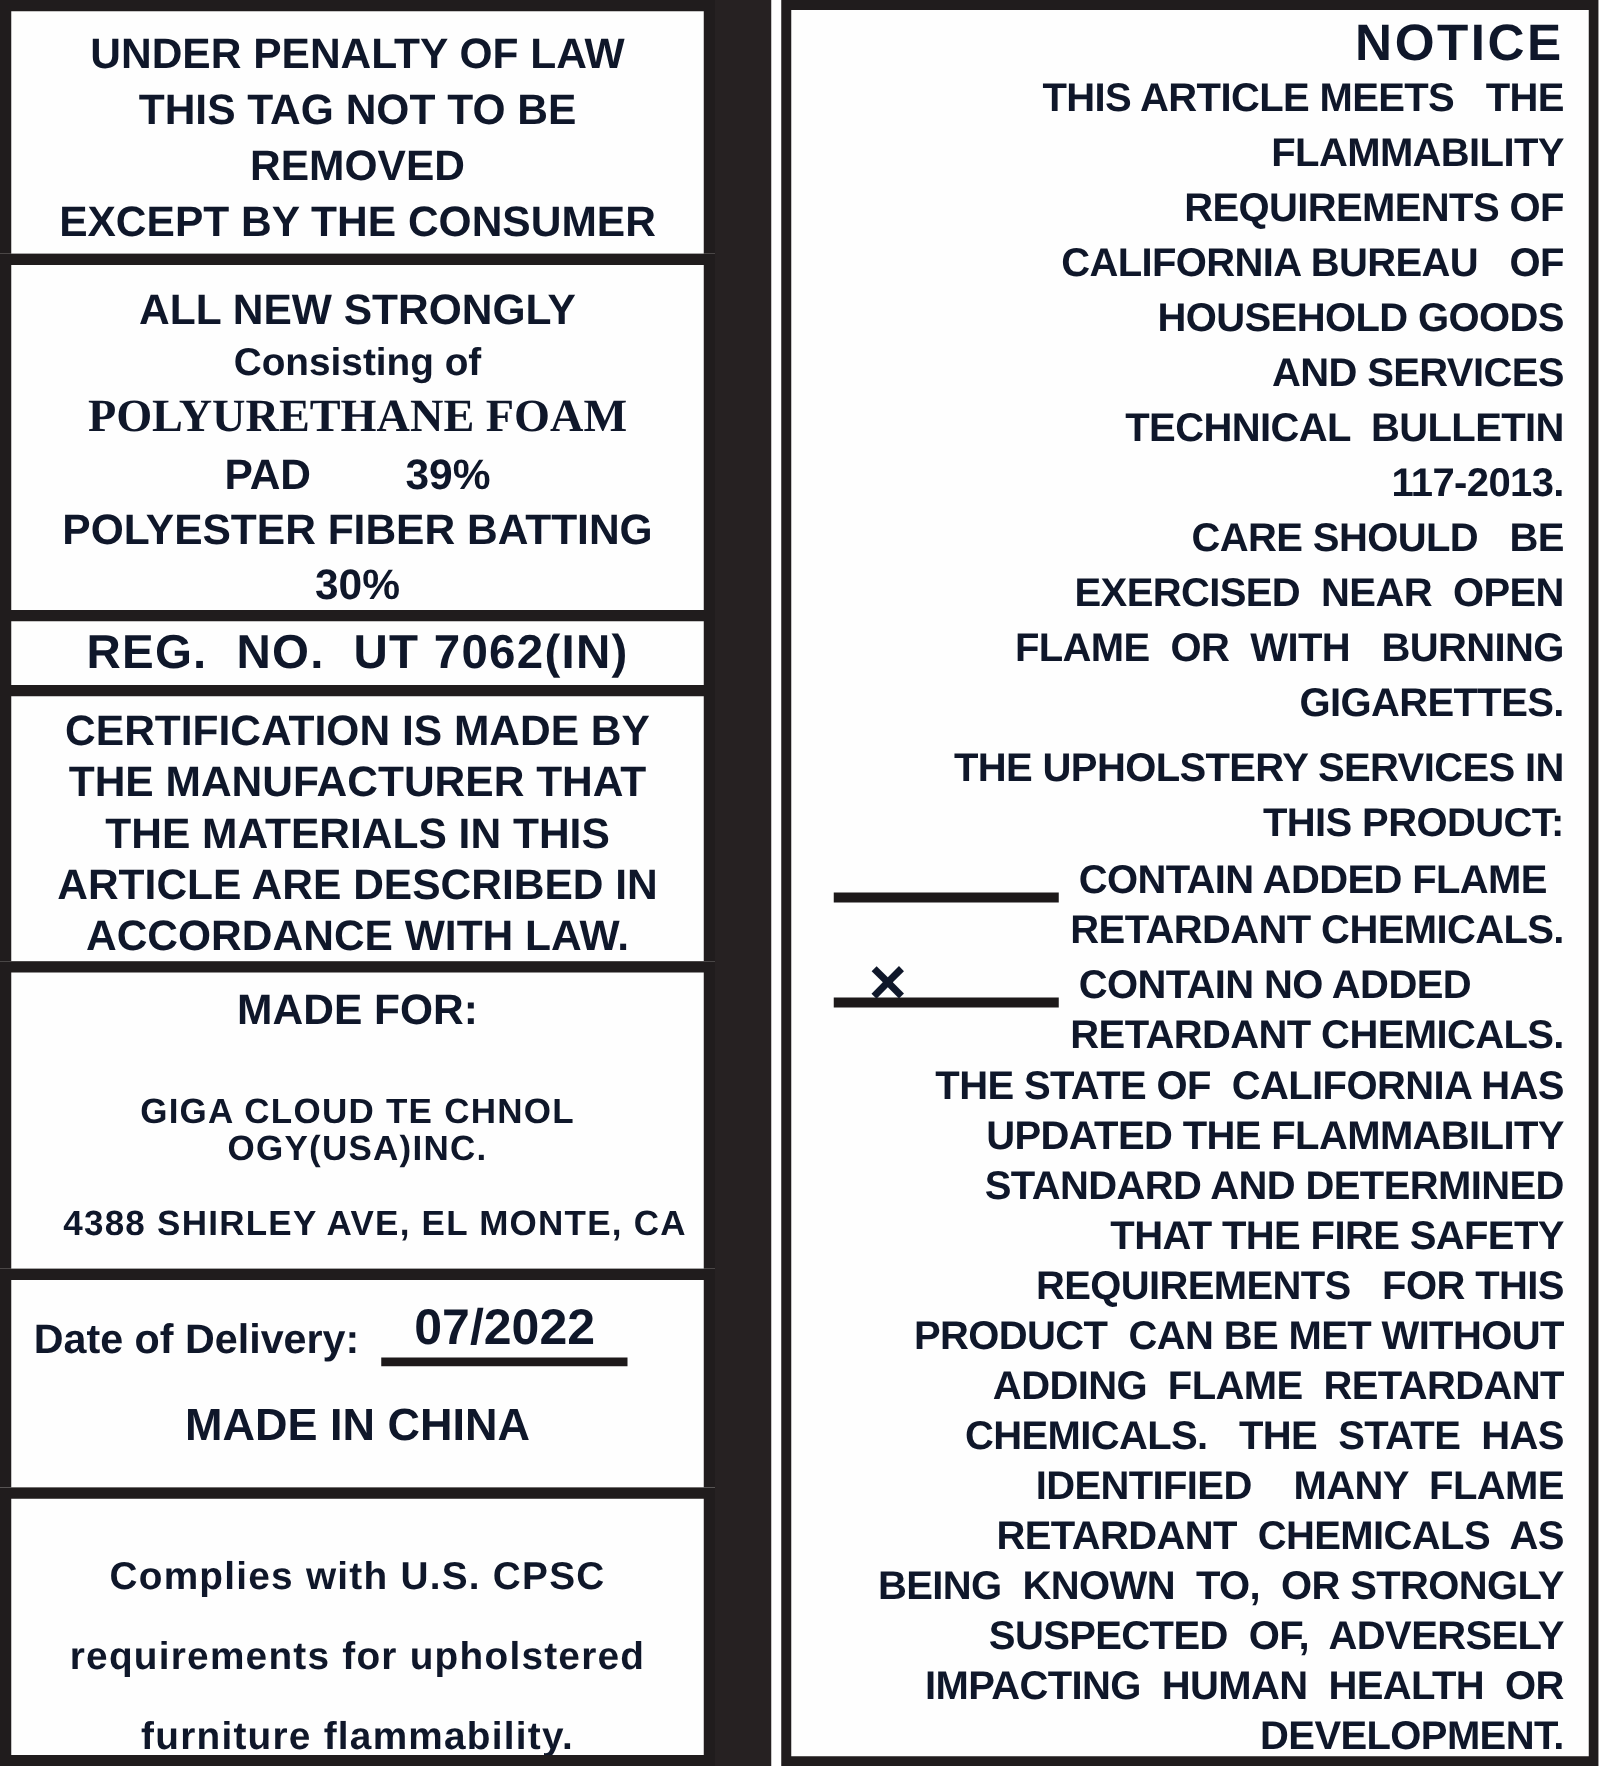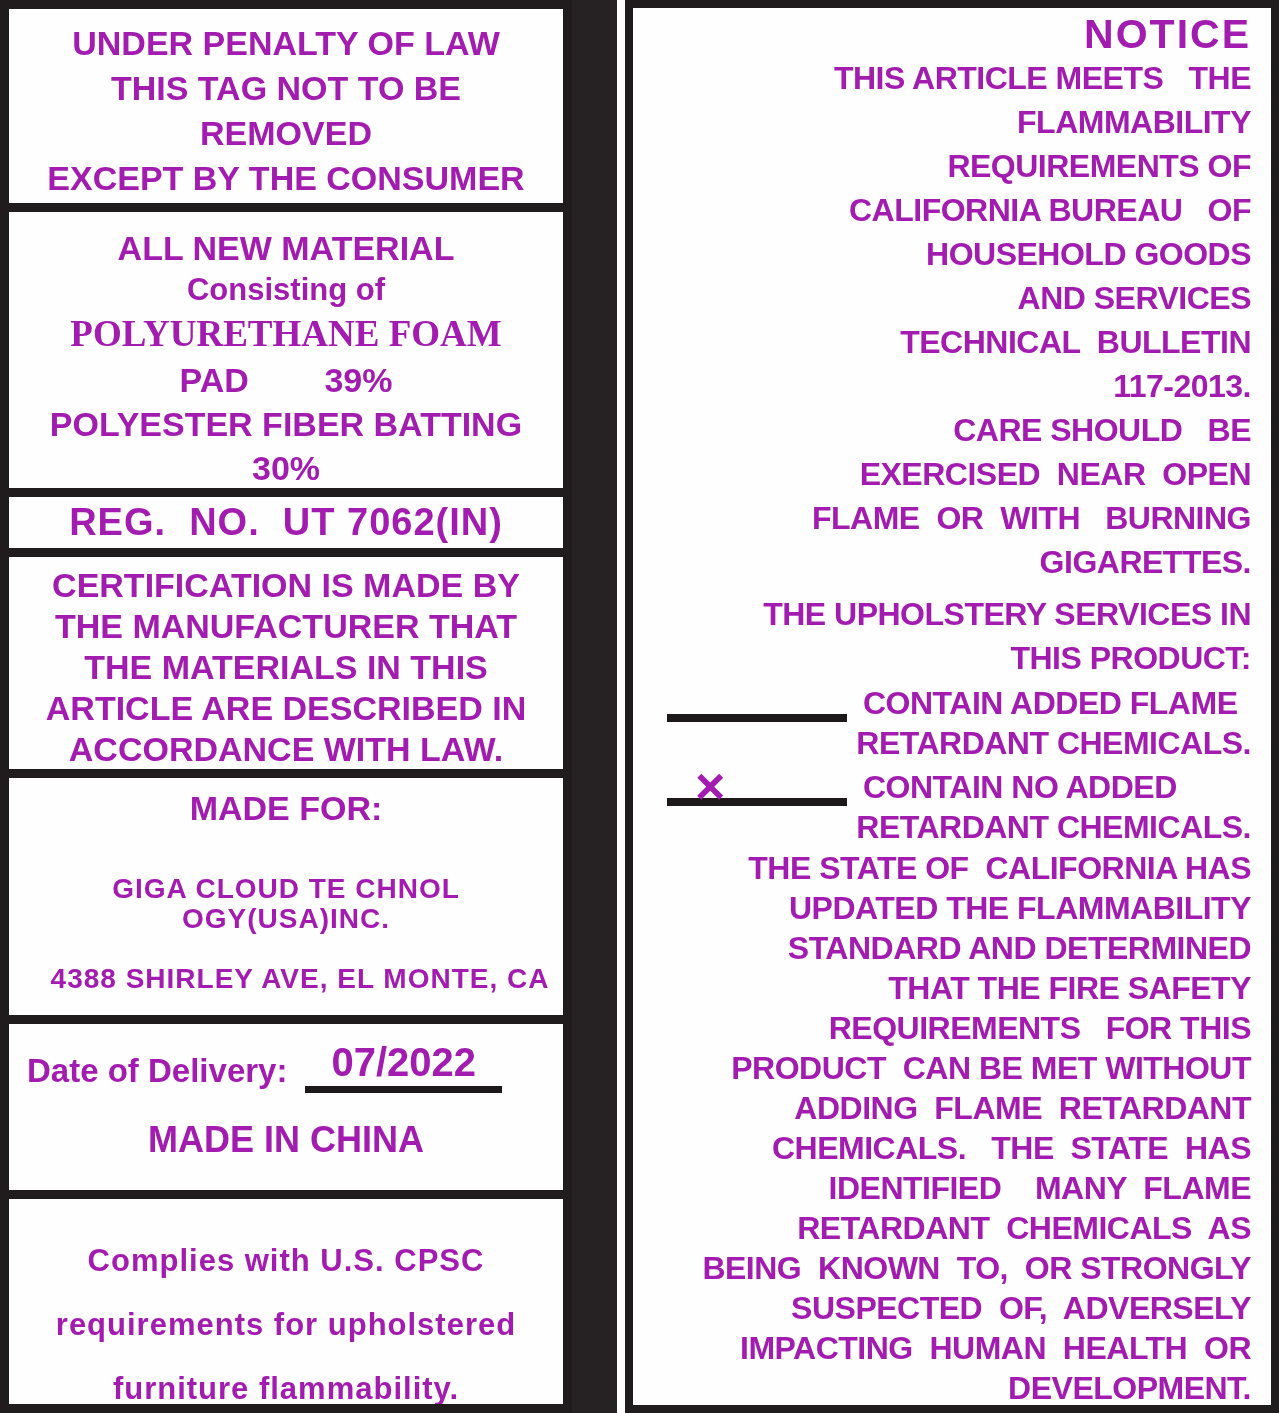--- a/index.html
+++ b/index.html
@@ -1,21 +1,21 @@
 <!DOCTYPE html>
 <html><head>
 <meta charset="utf-8">
 <style>
   * { box-sizing: border-box; margin: 0; padding: 0; }
   html, body { background: #e8e8e8; }
   body { font-family: "Liberation Sans", "DejaVu Sans", sans-serif; }
   .canvas {
     position: relative; width: 1279px; height: 1413px;
     background: #ffffff; display: flex; overflow: hidden;
-    color: #a21caf; font-weight: bold;
+    color: #0f172a; font-weight: bold;
   }
   
   .left-col { width: 572px; height: 100%; display: flex; flex-direction: column; flex: none; }
   .lbox { border: 9px solid #201c1d; background: #fefefe; overflow: hidden; text-align: center; flex: none; }
   .lbox + .lbox { margin-top: -9px; }
   .s1 { height: 212px; padding-top: 12px; }
   .s2 { height: 294px; padding-top: 14px; }
   .s3 { height: 69px; display: flex; align-items: center; justify-content: center; }
   .s4 { height: 230px; padding-top: 8px; }
   .s5 { height: 255px; }
@@ -70,21 +70,21 @@
   <div class="left-col">
 
     <section class="lbox s1">
       <div class="pre t34 lh45">UNDER PENALTY OF LAW
 THIS TAG NOT TO BE
 REMOVED
 EXCEPT BY THE CONSUMER</div>
     </section>
 
     <section class="lbox s2">
-      <div class="m-title">ALL NEW MATERIAL</div>
+      <div class="m-title">ALL NEW STRONGLY</div>
       <div class="m-sub">Consisting of</div>
       <div class="m-comp1">POLYURETHANE FOAM</div>
       <div class="m-det1 pre">PAD        39%</div>
       <div class="m-comp2">POLYESTER FIBER BATTING</div>
       <div class="m-pct">30%</div>
     </section>
 
     <section class="lbox s3">
       <div class="reg pre">REG.  NO.  UT 7062(IN)</div>
     </section>

